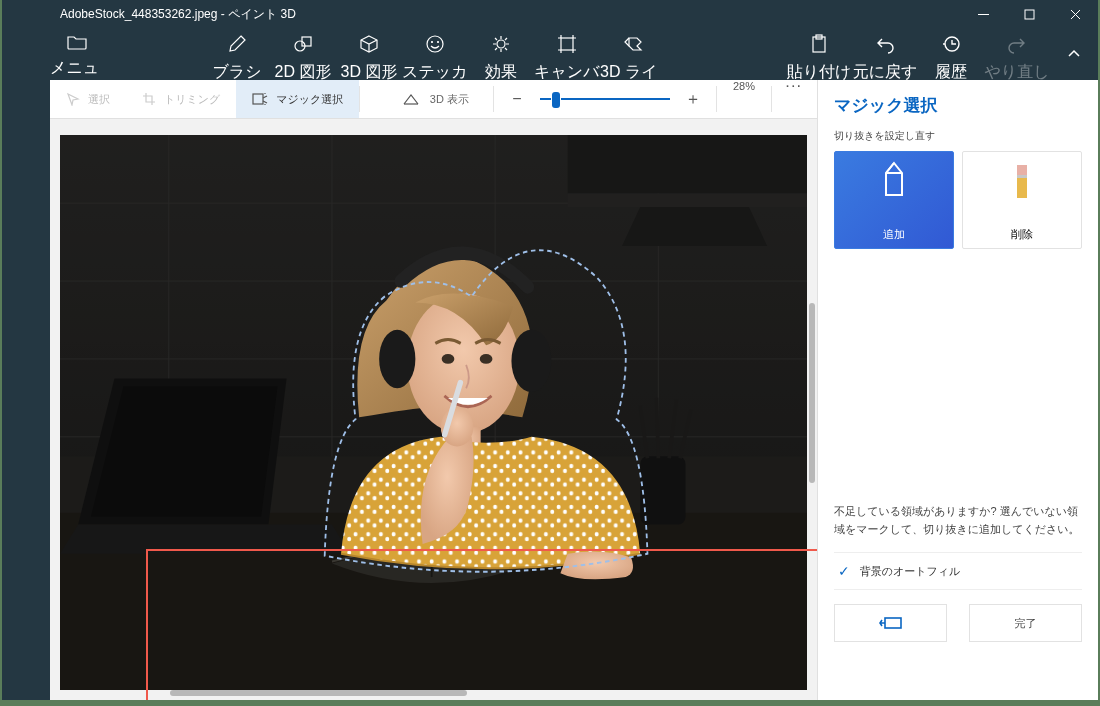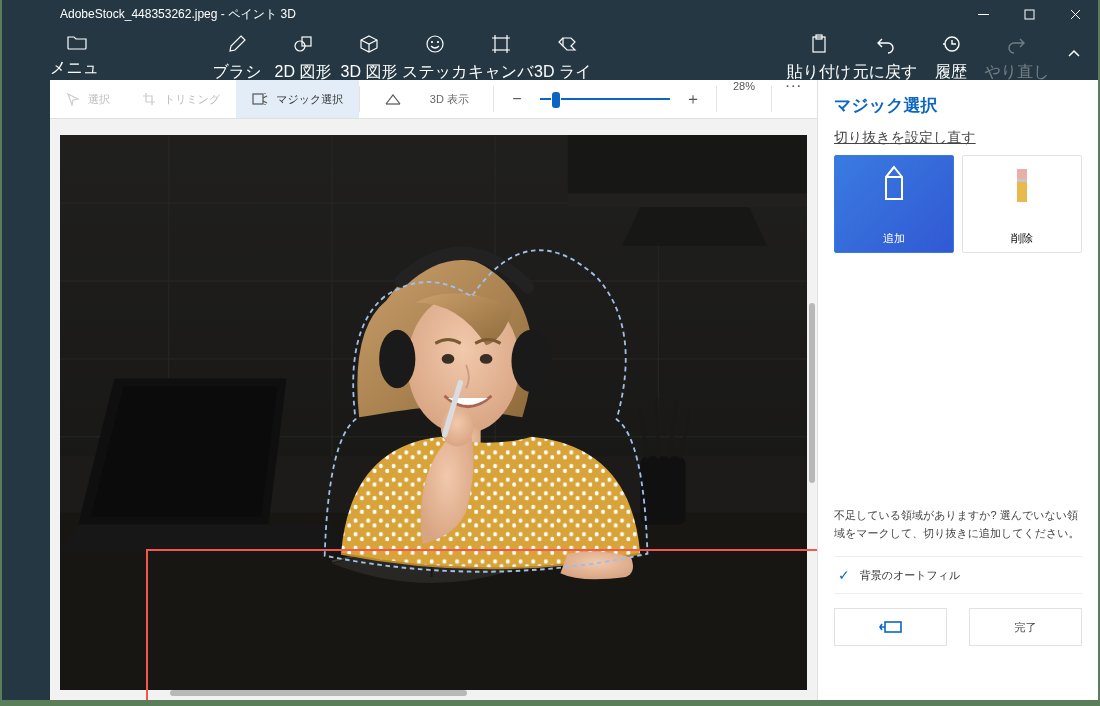--- a/index.html
+++ b/index.html
@@ -100,21 +100,21 @@
   .sbtn.active {
     background: #e2edf8;
     color: #333;
   }
   .vsep { width: 1px; background: #e3e3e3; margin: 6px 0; }
 
   #view3d {
     display: flex; align-items: center; gap: 10px;
     padding: 0 24px;
     flex: 1;
-    justify-content: space-between;
+    justify-content: flex-end;
     max-width: 190px;
   }
 
   
   #zoombox {
     display: flex; align-items: center; gap: 14px;
     padding: 0 14px;
   }
   .zbtn {
     width: 18px; height: 18px;
@@ -180,21 +180,21 @@
     padding: 14px 16px 0 16px;
     position: relative;
   }
   #panel h1 {
     margin:0 0 12px 0;
     color:#0a66c2;
     font-size:17px;
     font-weight:600;
   }
   #panel .sub {
-    font-size:14px; color:#444; margin-bottom:8px;text-decoration:underline;
+    font-size:10px; color:#444; margin-bottom:8px;
   }
   .tile-row { display:flex; gap:8px; margin-bottom:14px; }
   .tile {
     flex:1; height:96px;
     border:1px solid #e2e2e2; border-radius:2px;
     display:flex; flex-direction:column; align-items:center; justify-content:center;
     gap:24px; font-size:11px;
   }
   .tile.active {
     background: linear-gradient(135deg,#3a7be0,#3159d4);
@@ -287,20 +287,29 @@
     <div class="rbtn">
       <span class="ico">
         <svg width="20" height="20" viewBox="0 0 20 20" fill="none" stroke="#fff" stroke-width="1.2">
           <circle cx="10" cy="10" r="8"></circle>
             <path d="M6 12 q4 4 8 0"></path>
             <circle cx="7" cy="8" r=".5" fill="#fff"></circle>
             <circle cx="13" cy="8" r=".5" fill="#fff"></circle>
         </svg>
       </span>
       <span>ステッカー</span>
+    </div>
+    <div class="rbtn">
+      <span class="ico">
+        <svg width="20" height="20" viewBox="0 0 20 20" fill="none" stroke="#fff" stroke-width="1.2">
+          <circle cx="10" cy="10" r="4"></circle>
+            <path d="M10 2 V5 M10 15 V18 M2 10 H5 M15 10 H18 M4 4 L6 6 M14 14 L16 16 M16 4 L14 6 M6 14 L4 16"></path>
+        </svg>
+      </span>
+      <span>効果</span>
     </div>
     <div class="rbtn">
       <span class="ico">
         <svg width="20" height="20" viewBox="0 0 20 20" fill="none" stroke="#fff" stroke-width="1.2">
           <rect x="4" y="4" width="12" height="12"></rect>
             <path d="M4 1 V4 M16 1 V4 M4 19 V16 M16 19 V16 M1 4 H4 M1 16 H4 M19 4 H16 M19 16 H16"></path>
         </svg>
       </span>
       <span>キャンバス</span>
     </div>

